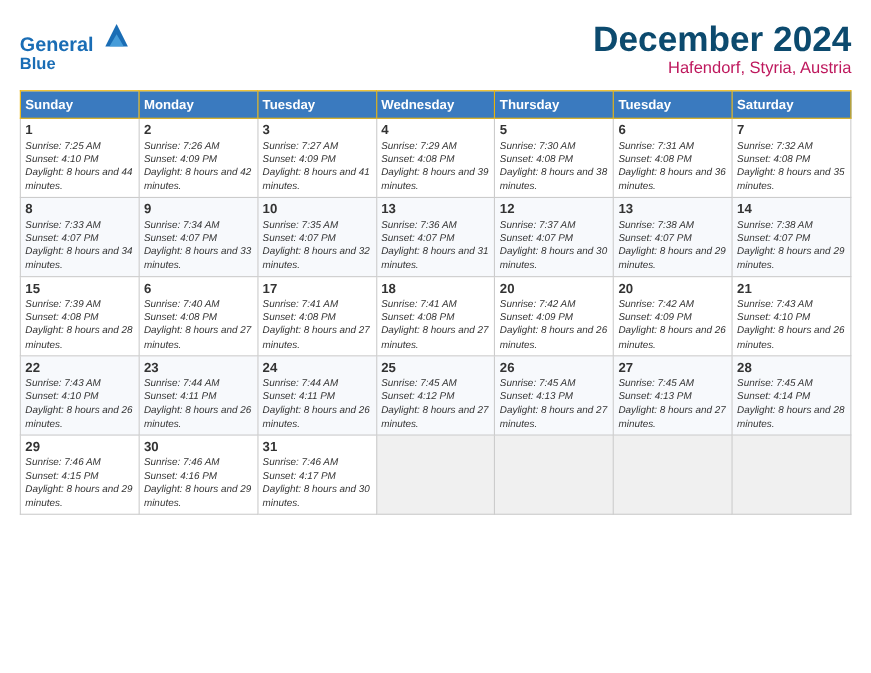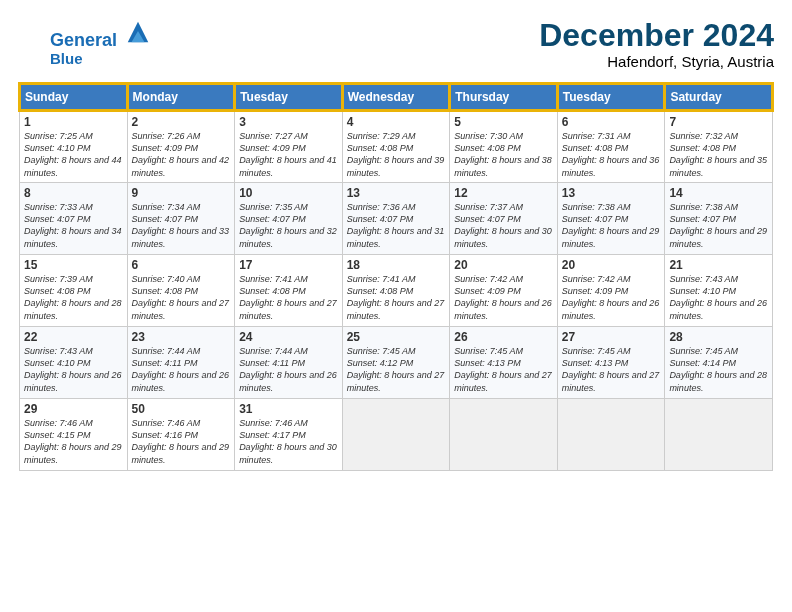--- a/index.html
+++ b/index.html
@@ -12,21 +12,20 @@
     }
     .container {
       width: 792px;
       padding: 18px 18px 10px 18px;
     }
     .header {
       display: flex;
       justify-content: space-between;
       align-items: flex-start;
       margin-bottom: 12px;
-      margin-left: 32px;
     }
     .logo {
       display: flex;
       align-items: center;
     }
     .logo-text {
       font-size: 18px;
       font-weight: bold;
       color: #333;
       line-height: 1.1;
@@ -43,35 +42,35 @@
       text-align: right;
     }
     .month-title {
       font-size: 32px;
       font-weight: bold;
       color: #0c4a6e;
       line-height: 1.1;
     }
     .location {
       font-size: 15px;
-      color: #000000;
+      color: #be185d;
     }
     table {
       width: 100%;
       border-collapse: collapse;
       table-layout: fixed;
     }
     th {
       background-color: #3a7abf;
       color: #fff;
       font-size: 12px;
       font-weight: bold;
       padding: 5px 4px;
       text-align: left;
-      border: 3px solid #eab308;
+      border: 1px solid #eab308;
     }
     td {
       border: 1px solid #ccc;
       vertical-align: top;
       padding: 3px 4px;
       font-size: 9.5px;
       color: #333;
       height: 72px;
       background: #fff;
     }
@@ -365,21 +364,21 @@
         <tr>
           <td>
         <span class="day-num">29</span>
         <div class="day-info">
           Sunrise: 7:46 AM<br>
           Sunset: 4:15 PM<br>
           Daylight: 8 hours and 29 minutes.
         </div>
       </td>
           <td>
-        <span class="day-num">50</span>
+        <span class="day-num">30</span>
         <div class="day-info">
           Sunrise: 7:46 AM<br>
           Sunset: 4:16 PM<br>
           Daylight: 8 hours and 29 minutes.
         </div>
       </td>
           <td>
         <span class="day-num">31</span>
         <div class="day-info">
           Sunrise: 7:46 AM<br>

